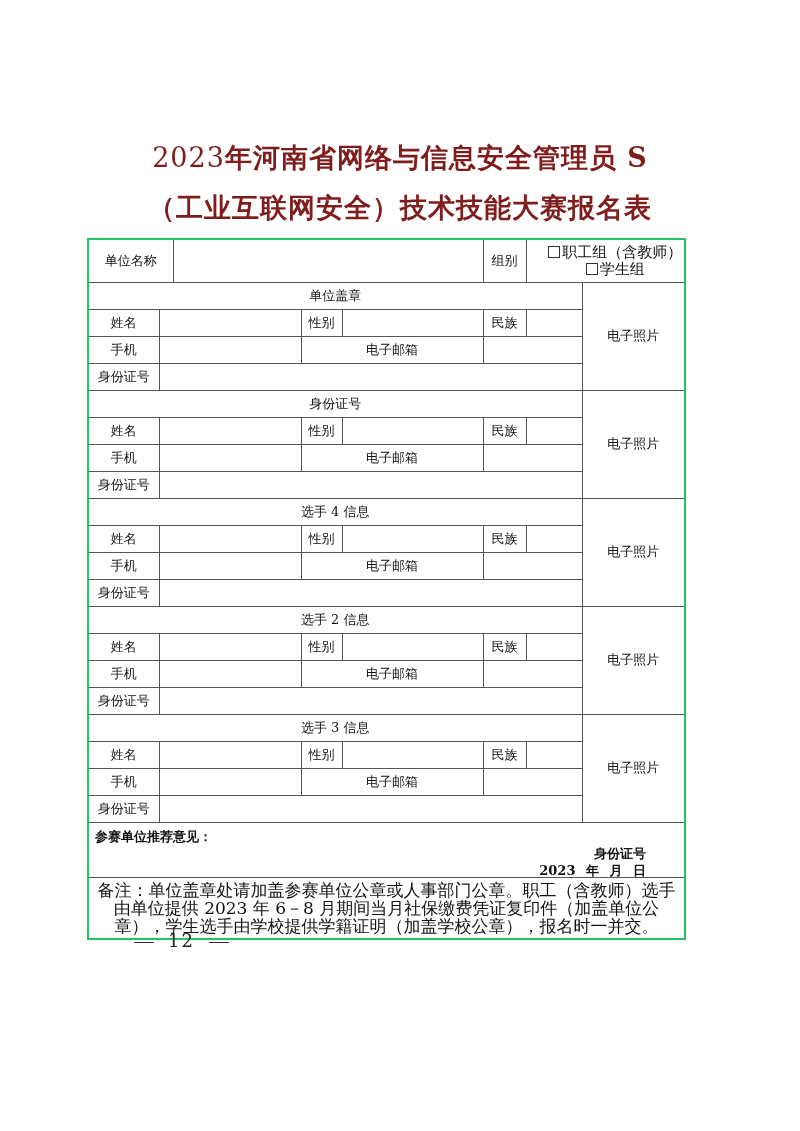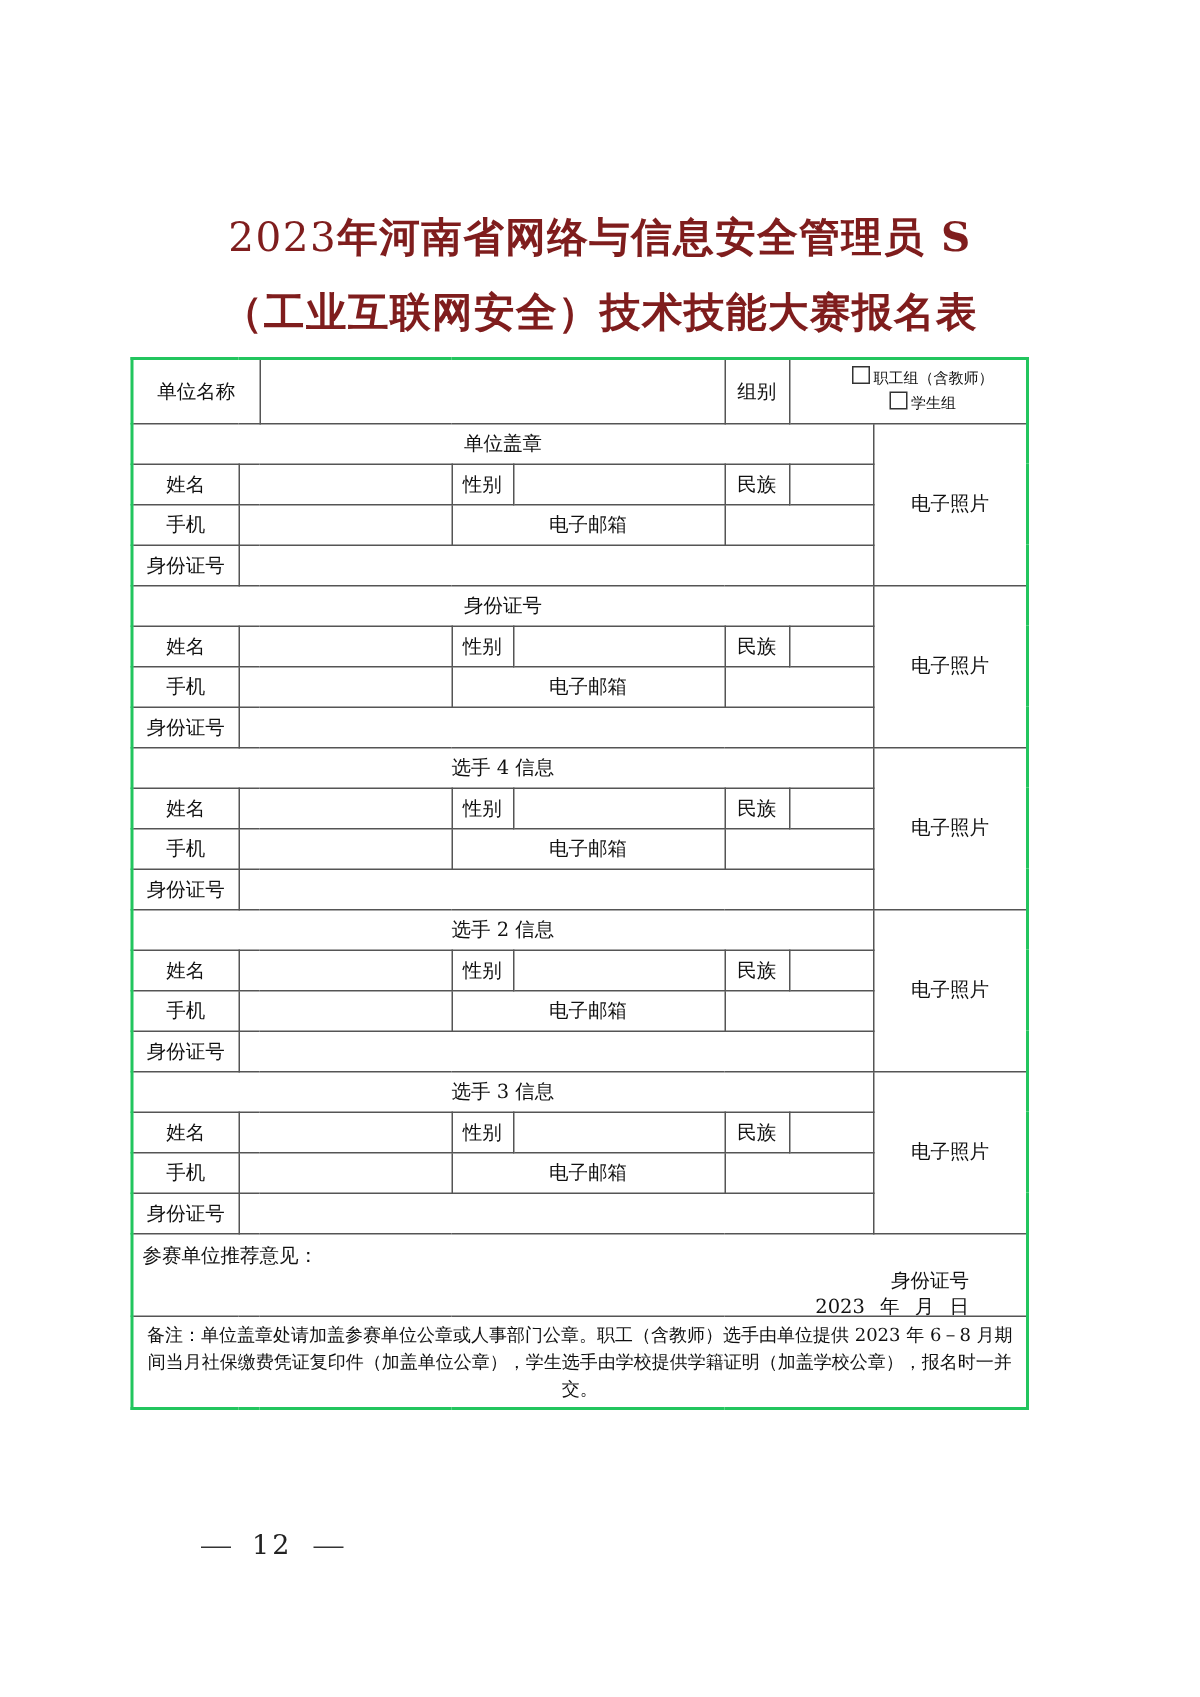--- a/index.html
+++ b/index.html
@@ -11,30 +11,30 @@
   .t2 { top: 190px; }
   .t1 .num { font-weight: normal; }
   table.form { position: absolute; left: 87px; top: 238px; width: 597px;
                border-collapse: collapse; table-layout: fixed;
                border: 2px solid #22c55e; font-size: 13px; }
   table.form td { border: 1px solid #555; padding: 0; text-align: center;
                   vertical-align: middle; overflow: hidden; white-space: nowrap; }
   .rh-unit { height: 43px; }
   .rh-sec { height: 27px; }
   .rh-row { height: 27px; }
-  .rh-op { height: 55px; }
+  .rh-op { height: 55px; font-weight: bold; }
   .rh-note { height: 55px; }
-  .group-opts { text-align: left; padding-left: 20px !important; line-height: 17px; font-size: 10px; }
+  .group-opts { text-align: left; padding-left: 20px !important; line-height: 17px; font-size: 15px; }
   .opinion { text-align: left !important; vertical-align: top !important; position: relative; }
   .opinion .lbl { position: absolute; left: 6px; top: 5px; }
   .opinion .seal { position: absolute; right: 38px; top: 22px; }
   .opinion .date { position: absolute; right: 38px; top: 39px; word-spacing: 6px; }
   .note { text-align: left; white-space: normal !important; padding: 3px 4px !important;
-          line-height: 18px; font-size: 12px; vertical-align: top !important; }
-  .page-num { position: absolute; top: 1020px; left: 120px; font-size: 18px; color: #222; letter-spacing: 2px; }
+          line-height: 18px; font-size: 17px; vertical-align: top !important; }
+  .page-num { position: absolute; top: 930px; left: 120px; font-size: 18px; color: #222; letter-spacing: 2px; }
   .page-num .dash { display: inline-block; width: 20px; border-top: 1px solid #333; vertical-align: middle; margin: 0 14px; }
   .checkbox { display: inline-block; width: 10px; height: 10px; border: 1px solid #333; margin-right: 2px; vertical-align: -1px; }
 </style>
 </head>
 <body>
 
 <div class="title t1"><span class="num">2023</span><span>年河南省网络与信息安全管理员 S</span></div>
 <div class="title t2">（工业互联网安全）技术技能大赛报名表</div>
 
 <table class="form">

